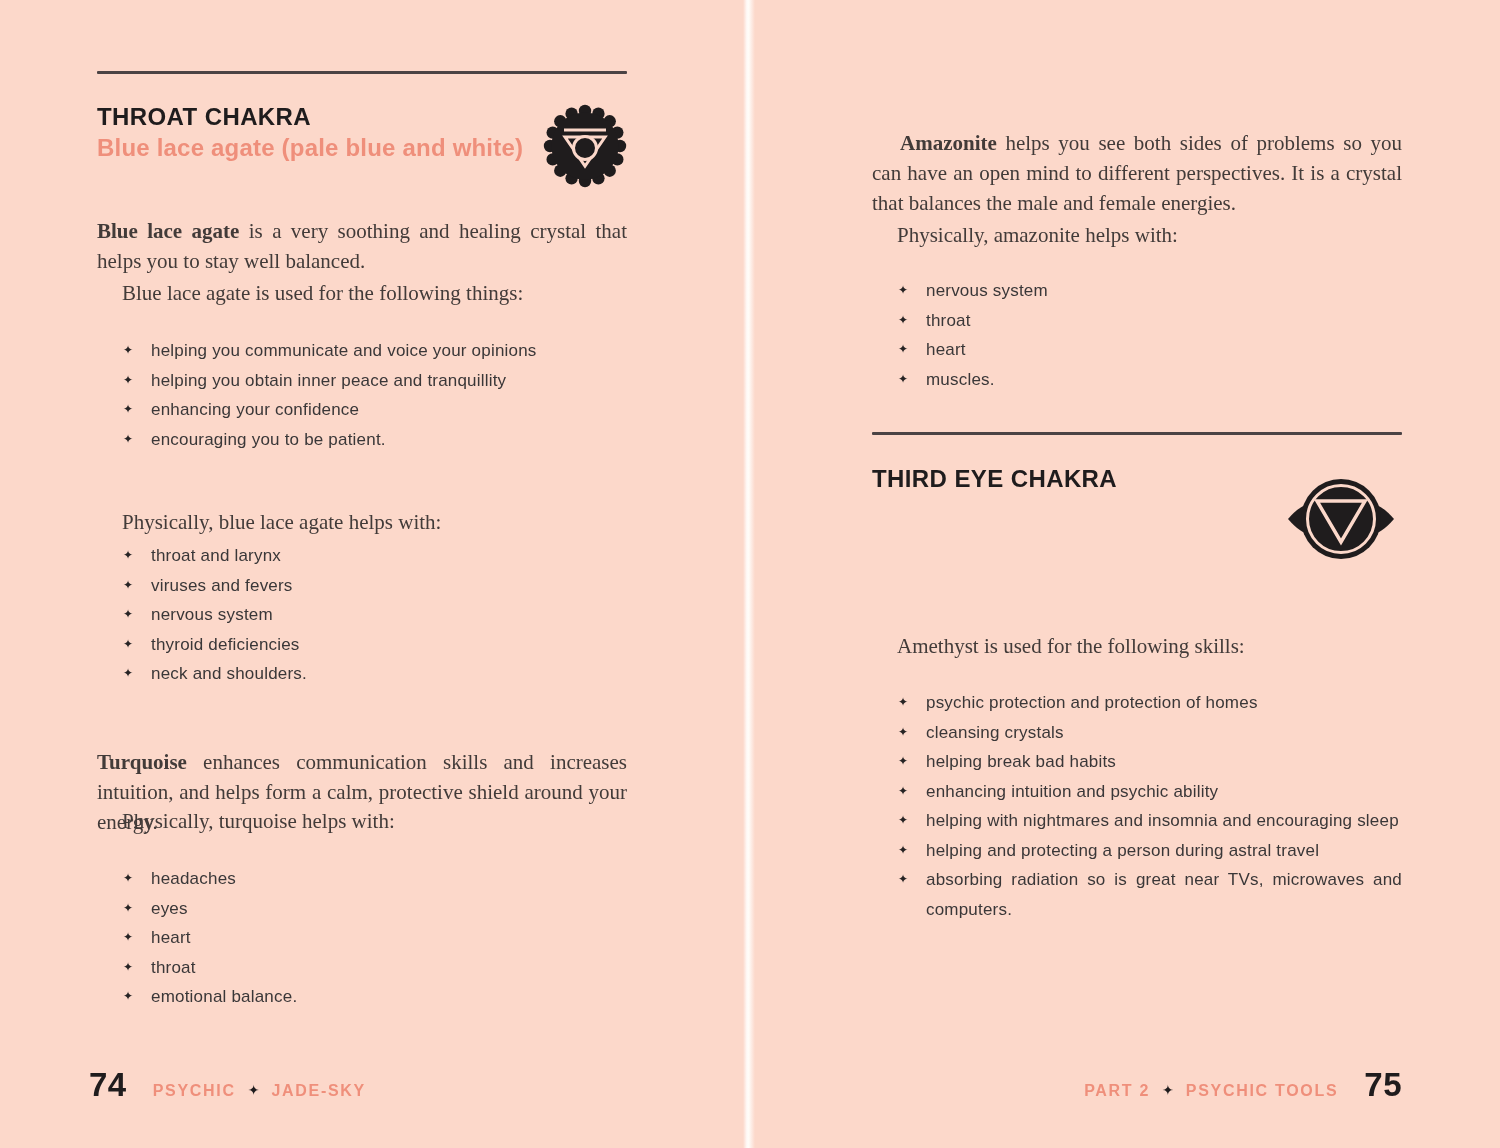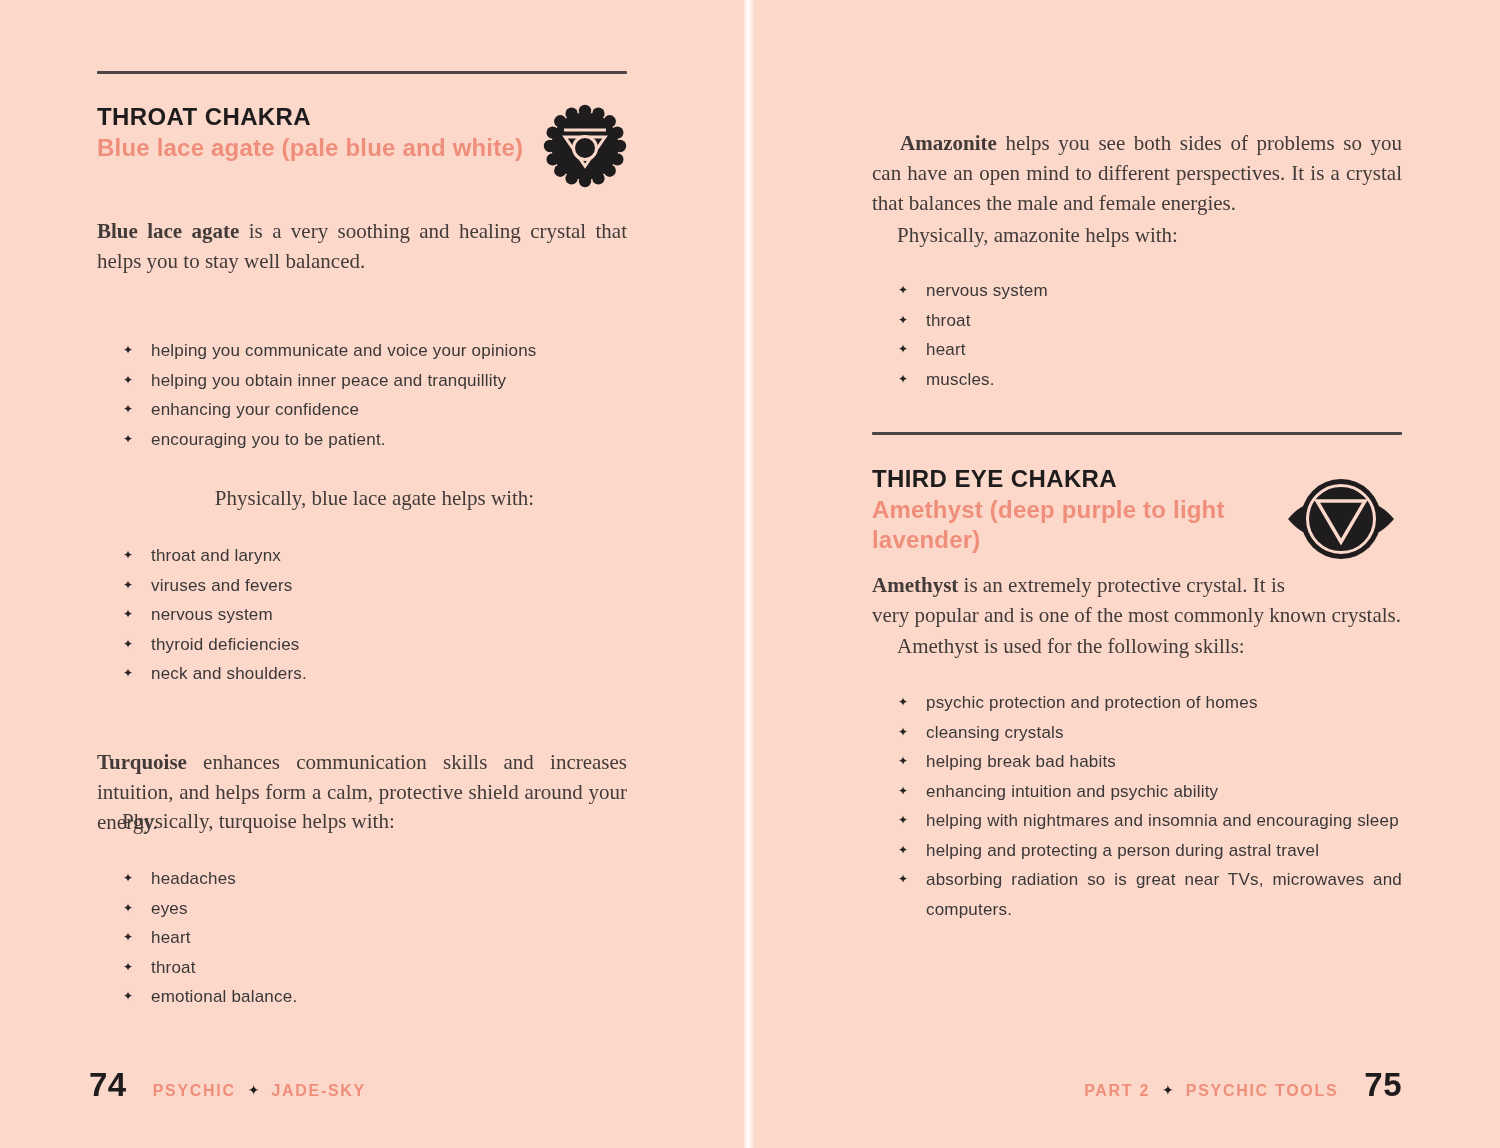--- a/index.html
+++ b/index.html
@@ -72,41 +72,42 @@
         <line x1="21" y1="26" x2="63" y2="26" stroke="#fcd8ca" stroke-width="3"></line>
         <path d="M22 33 L62 33 L42 62 Z" fill="none" stroke="#fcd8ca" stroke-width="3" stroke-linejoin="miter"></path>
         <circle cx="42" cy="44" r="11.5" fill="#1f1c1d" stroke="#fcd8ca" stroke-width="3"></circle>
       </svg>
     </div>
 
     <div class="abs serif" style="top:216px;">
       <b>Blue lace agate</b><span> is a very soothing and healing crystal that helps you to stay well balanced.</span>
     </div>
 
+    <div class="abs serif-line" style="top:278px;">Blue lace agate is used for the following things:</div>
 
     <ul class="star-list abs" style="top:336px;">
       <li>
           <span class="star">✦</span>
           <span class="li-text">helping you communicate and voice your opinions</span>
         </li>
       <li>
           <span class="star">✦</span>
           <span class="li-text">helping you obtain inner peace and tranquillity</span>
         </li>
       <li>
           <span class="star">✦</span>
           <span class="li-text">enhancing your confidence</span>
         </li>
       <li>
           <span class="star">✦</span>
           <span class="li-text">encouraging you to be patient.</span>
         </li>
     </ul>
 
-    <div class="abs serif-line" style="top:483px;text-align:center;">Physically, blue lace agate helps with:</div>
+    <div class="abs serif-line" style="top:507px;">Physically, blue lace agate helps with:</div>
 
     <ul class="star-list abs" style="top:541px;">
       <li>
           <span class="star">✦</span>
           <span class="li-text">throat and larynx</span>
         </li>
       <li>
           <span class="star">✦</span>
           <span class="li-text">viruses and fevers</span>
         </li>
@@ -186,36 +187,31 @@
       <li>
           <span class="star">✦</span>
           <span class="li-text">muscles.</span>
         </li>
     </ul>
 
     <div class="abs rule" style="top:432px;"></div>
 
     <div class="abs h-title" style="top:463px;">THIRD EYE CHAKRA</div>
 
-    <div class="abs h-sub" style="top:495px;width:430px;">Amethyst (deep purple to light lavender)</div>
 
     <div class="chakra-icon" style="left:412px;top:478px;">
       <svg width="114" height="82" viewBox="0 0 114 82">
         <path d="M42 41 Q30 11 4 41 Q30 71 42 41 Z" fill="#1f1c1d"></path>
         <path d="M72 41 Q84 11 110 41 Q84 71 72 41 Z" fill="#1f1c1d"></path>
         <circle cx="57" cy="41" r="40" fill="#1f1c1d"></circle>
         <circle cx="57" cy="41" r="33.5" fill="none" stroke="#fcd8ca" stroke-width="3"></circle>
         <path d="M33 23 L81 23 L57 64 Z" fill="#1f1c1d" stroke="#fcd8ca" stroke-width="3.5" stroke-linejoin="miter"></path>
       </svg>
     </div>
 
-    <div class="abs serif" style="top:570px;text-align:left;">
-      <b>Amethyst</b><span> is an extremely protective crystal. It is</span><br>
-      <span>very popular and is one of the most commonly known crystals.</span>
-    </div>
 
     <div class="abs serif-line" style="top:631px;">Amethyst is used for the following skills:</div>
 
     <ul class="star-list abs" style="top:688px;">
       <li>
           <span class="star">✦</span>
           <span class="li-text">psychic protection and protection of homes</span>
         </li>
       <li>
           <span class="star">✦</span>

